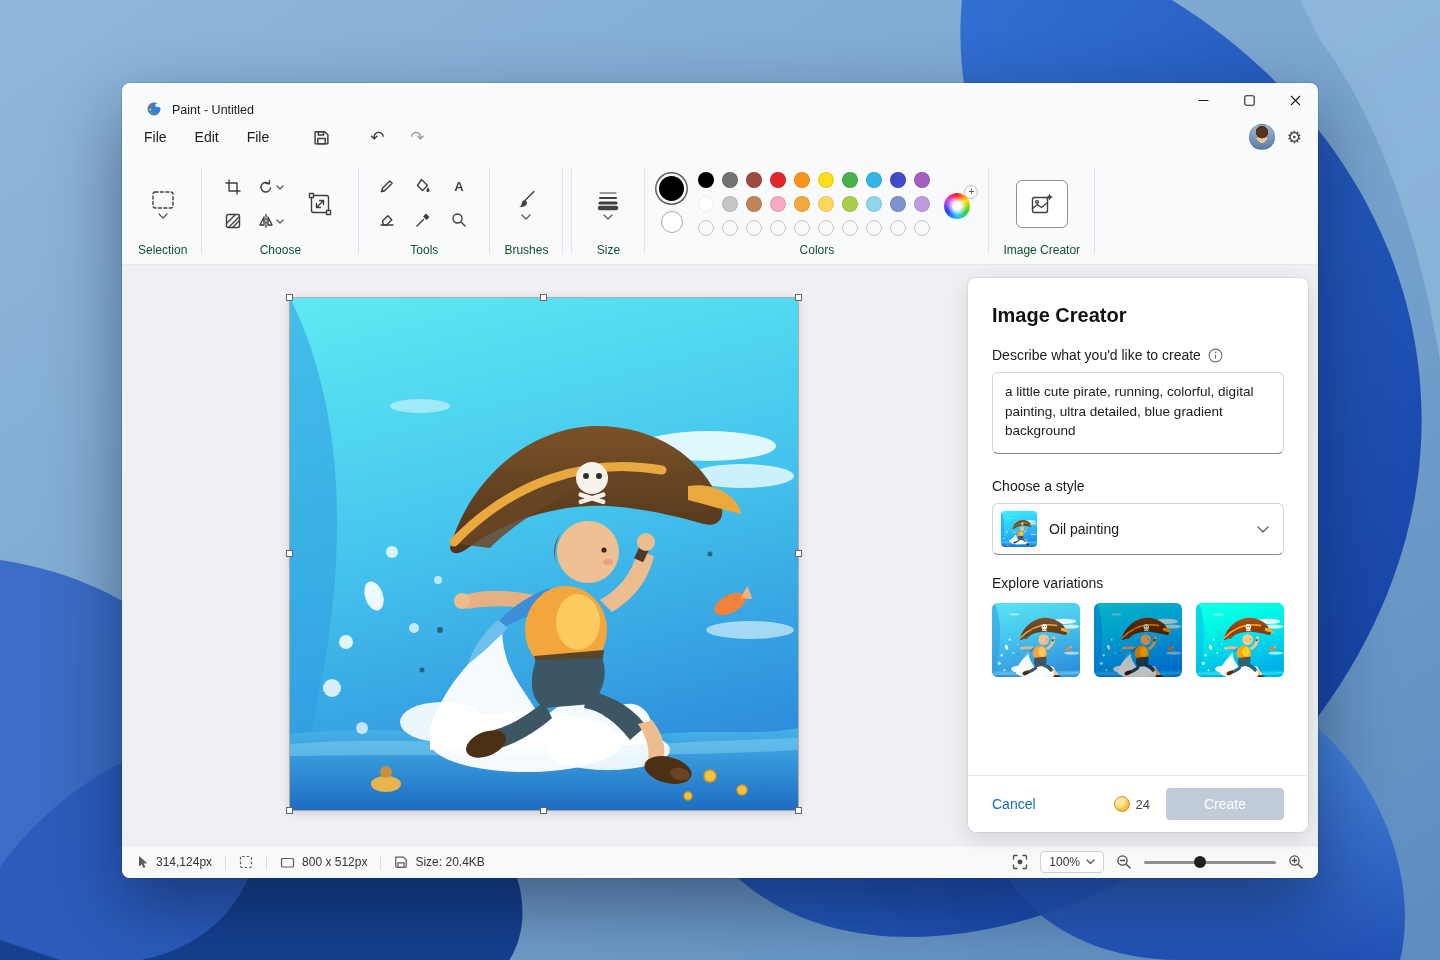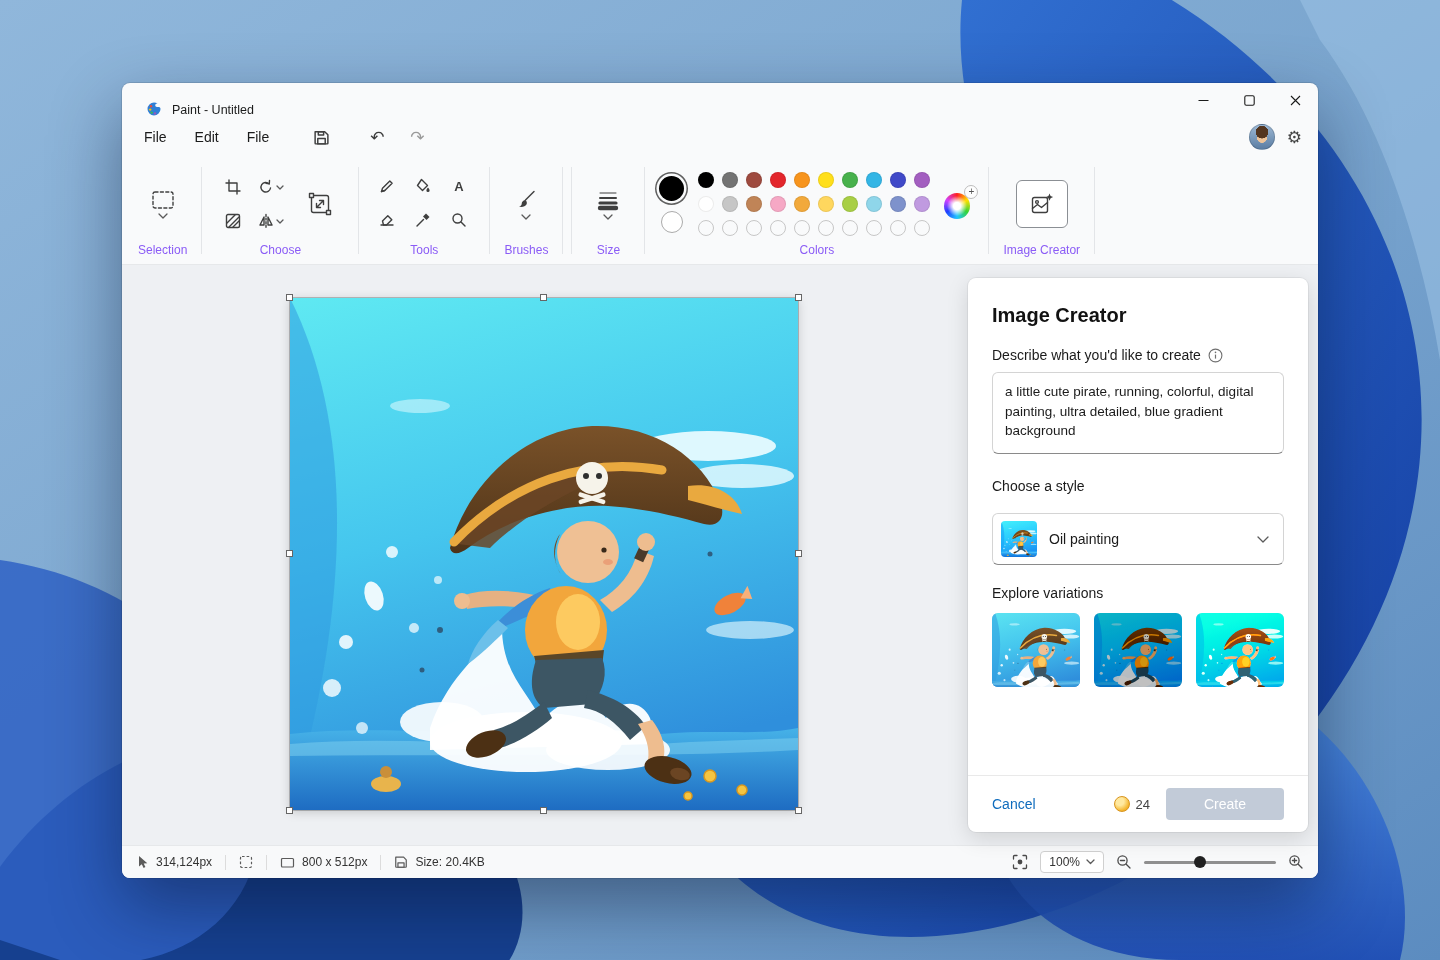--- a/index.html
+++ b/index.html
@@ -30,21 +30,21 @@
     background:
       radial-gradient(circle at 50% 30%, #53351f 0 30%, transparent 31%),
       radial-gradient(circle at 50% 52%, #eec49a 0 30%, transparent 31%),
       linear-gradient(180deg,#9db8d4,#5b7da3); }
   .gear { font-size:17px; color:#454545; cursor:pointer; background:none; border:none; }
 
   
   .ribbon { height:108px; display:flex; align-items:stretch; padding:0 6px; border-bottom:1px solid #e6e8ea; flex:0 0 auto; }
   .group { display:flex; flex-direction:column; align-items:center; padding:10px 10px 4px; }
   .group-body { flex:1; display:flex; align-items:center; gap:8px; }
-  .group-label { font-size:12px; color:#8b5cf6; padding:2px 0 3px; white-space:nowrap; }
+  .group-label { font-size:12px; color:#14532d; padding:2px 0 3px; white-space:nowrap; }
   .vdiv { width:1px; background:#e3e5e8; margin:10px 4px; }
   .tool-btn { border:none; background:transparent; border-radius:5px; display:flex; align-items:center; justify-content:center; cursor:pointer; }
   .tb-sm { width:28px; height:28px; }
   .tb-lg { width:48px; height:48px; }
   .col { flex-direction:column; gap:3px; width:44px; height:56px; }
   .tools-grid { display:grid; grid-template-columns:repeat(3,30px); grid-auto-rows:30px; gap:4px 6px; }
   .img-grid { display:grid; grid-template-columns:repeat(2,34px); grid-auto-rows:28px; gap:6px 4px; align-items:center; justify-items:center; }
   .with-chev { display:flex; align-items:center; gap:2px; }
 
   svg.ic { stroke:#3f3f3f; fill:none; stroke-width:1.4; stroke-linecap:round; stroke-linejoin:round; display:block; }
@@ -81,21 +81,21 @@
   .h-sw{left:-4px;bottom:-4px} .h-s{left:calc(50% - 4px);bottom:-4px} .h-se{right:-4px;bottom:-4px}
 
   
   .panel { position:absolute; left:846px; top:13px; width:340px; height:554px; background:#fff;
     border-radius:8px; box-shadow:0 6px 22px rgba(0,0,0,.13), 0 0 0 1px rgba(0,0,0,.05); padding:26px 24px 0; }
   .panel-title { font-size:20px; font-weight:700; color:#121212; }
   .panel-label { margin-top:20px; font-size:14px; display:flex; align-items:center; gap:7px; }
   .prompt-box { margin-top:9px; width:292px; height:82px; border:1px solid #d4d4d4; border-bottom-color:#8a8a8a;
     border-radius:6px; padding:9px 12px; font-family:inherit; font-size:13.5px; line-height:1.45; color:#1b1b1b;
     resize:none; background:#fff; outline:none; }
-  .style-drop { margin-top:19px; width:292px; height:52px; border:1px solid #d4d4d4; border-bottom-color:#8a8a8a;
+  .style-drop { margin-top:9px; width:292px; height:52px; border:1px solid #d4d4d4; border-bottom-color:#8a8a8a;
     border-radius:6px; display:flex; align-items:center; padding:0 14px 0 8px; gap:12px; background:#fff; cursor:pointer; }
   .style-thumb { width:36px; height:36px; border-radius:4px; overflow:hidden; flex:0 0 auto; }
   .style-thumb svg { width:36px; height:36px; display:block; filter:saturate(1.25); }
   .style-value { font-size:14px; }
   .style-drop .chev { margin-left:auto; }
   .variations { margin-top:12px; display:flex; gap:14px; }
   .var-thumb { width:88px; height:74px; border-radius:6px; overflow:hidden; cursor:pointer; padding:0; border:none; background:#ddd; }
   .var-thumb svg { width:88px; height:88px; display:block; margin-top:-7px; }
   .v2 svg { filter:brightness(.72) saturate(1.5) contrast(1.15); }
   .v3 svg { filter:brightness(1.08) saturate(1.65) hue-rotate(-8deg); }

